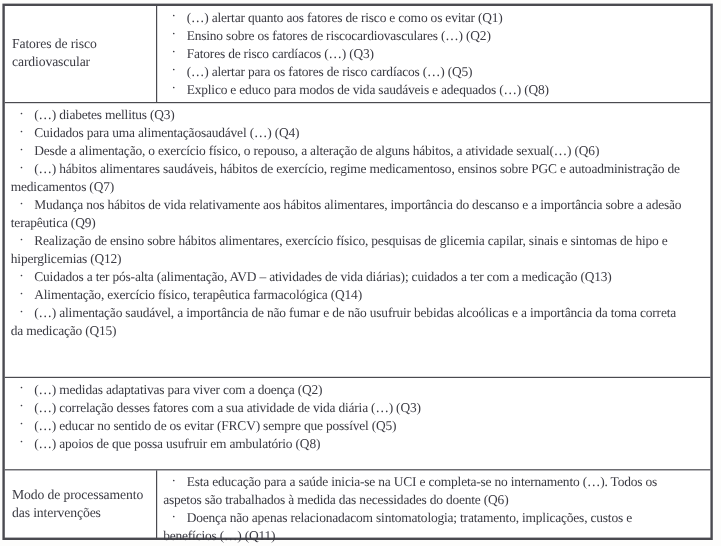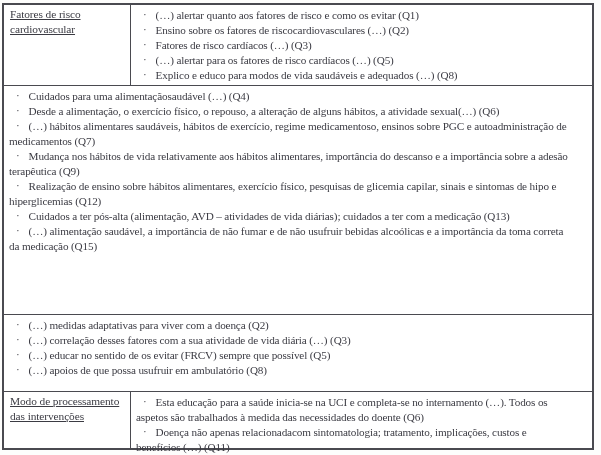--- a/index.html
+++ b/index.html
@@ -29,23 +29,22 @@
     flex:0 0 auto;
   }
   .row:nth-child(1){min-height:76px;}
   .row:nth-child(2){min-height:228px;}
   .row:nth-child(3){min-height:76px;}
   .row:nth-child(4){flex:1 1 auto;min-height:58px;border-bottom:none;}
   .cat-cell{
     flex:0 0 127px;
     box-sizing:border-box;
     border-right:1px solid var(--border);
-    display:flex;align-items:flex-start;
+    display:flex;align-items:center;
     padding:2px 3px 2px 6px;
-    text-decoration:underline;
   }
   .cat-label{
     font-size:11.4px;
     line-height:15px;
     letter-spacing:-0.1px;
   }
   .quotes-cell{
     flex:1 1 auto;
     box-sizing:border-box;
     padding:3px 19px 2px 5px;
@@ -79,33 +78,35 @@
   <div class="quote-item"><span class="bullet">·</span><span>Fatores de risco cardíacos (…) (Q3)</span></div>
 
   <div class="quote-item"><span class="bullet">·</span><span>(…) alertar para os fatores de risco cardíacos (…) (Q5)</span></div>
 
   <div class="quote-item"><span class="bullet">·</span><span>Explico e educo para modos de vida saudáveis e adequados (…) (Q8)</span></div>
 </div>
   </div>
 
   <div class="row">
     <div class="quotes-cell">
+  <div class="quote-item"><span class="bullet">·</span><span>(…) diabetes mellitus (Q3)</span></div>
 
   <div class="quote-item"><span class="bullet">·</span><span>Cuidados para uma alimentaçãosaudável (…) (Q4)</span></div>
 
   <div class="quote-item"><span class="bullet">·</span><span>Desde a alimentação, o exercício físico, o repouso, a alteração de alguns hábitos, a atividade sexual(…) (Q6)</span></div>
 
   <div class="quote-item"><span class="bullet">·</span><span>(…) hábitos alimentares saudáveis, hábitos de exercício, regime medicamentoso, ensinos sobre PGC e autoadministração de medicamentos (Q7)</span></div>
 
   <div class="quote-item"><span class="bullet">·</span><span>Mudança nos hábitos de vida relativamente aos hábitos alimentares, importância do descanso e a importância sobre a adesão terapêutica (Q9)</span></div>
 
   <div class="quote-item"><span class="bullet">·</span><span>Realização de ensino sobre hábitos alimentares, exercício físico, pesquisas de glicemia capilar, sinais e sintomas de hipo e hiperglicemias (Q12)</span></div>
 
   <div class="quote-item"><span class="bullet">·</span><span>Cuidados a ter pós-alta (alimentação, AVD – atividades de vida diárias); cuidados a ter com a medicação (Q13)</span></div>
 
+  <div class="quote-item"><span class="bullet">·</span><span>Alimentação, exercício físico, terapêutica farmacológica (Q14)</span></div>
 
   <div class="quote-item"><span class="bullet">·</span><span>(…) alimentação saudável, a importância de não fumar e de não usufruir bebidas alcoólicas e a importância da toma correta da medicação (Q15)</span></div>
 </div>
   </div>
 
   <div class="row">
     <div class="quotes-cell">
   <div class="quote-item"><span class="bullet">·</span><span>(…) medidas adaptativas para viver com a doença (Q2)</span></div>
 
   <div class="quote-item"><span class="bullet">·</span><span>(…) correlação desses fatores com a sua atividade de vida diária (…) (Q3)</span></div>

